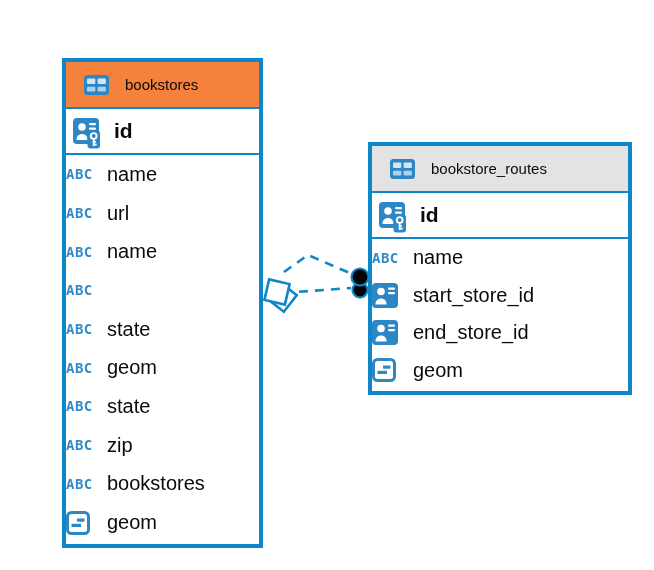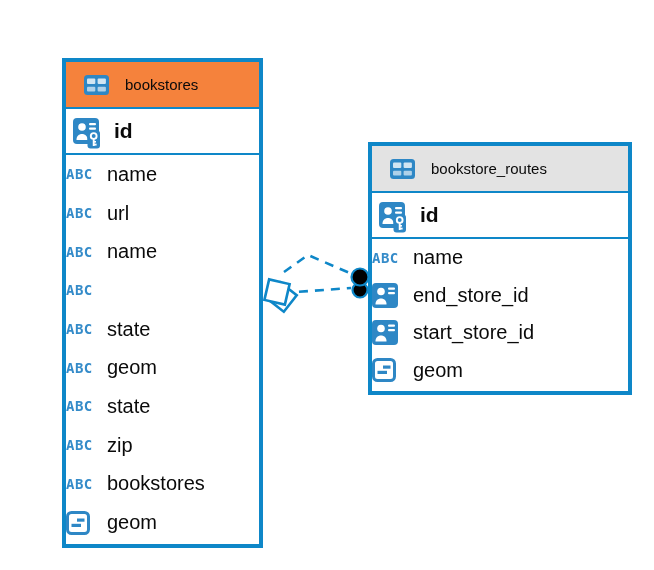--- a/index.html
+++ b/index.html
@@ -164,33 +164,33 @@
       <div class="row">
         <span class="iconbox">
           <svg width="26" height="25" viewBox="0 0 26 25">
             <rect width="26" height="25" rx="4" fill="#2e87c5"></rect>
             <circle cx="9" cy="8.5" r="3.8" fill="#ffffff"></circle>
             <path d="M3.5 21 c0-3.4 2.5-5.5 5.5-5.5 s5.5 2.1 5.5 5.5 v0.5 h-11 z" fill="#ffffff"></path>
             <rect x="16" y="4.5" width="7" height="2.3" rx="1" fill="#ffffff"></rect>
             <rect x="16" y="9" width="7" height="2.3" rx="1" fill="#ffffff"></rect>
           </svg>
         </span>
-        <span>end_store_id</span>
+        <span>start_store_id</span>
       </div>
       <div class="row">
         <span class="iconbox">
           <svg width="26" height="25" viewBox="0 0 26 25">
             <rect width="26" height="25" rx="4" fill="#2e87c5"></rect>
             <circle cx="9" cy="8.5" r="3.8" fill="#ffffff"></circle>
             <path d="M3.5 21 c0-3.4 2.5-5.5 5.5-5.5 s5.5 2.1 5.5 5.5 v0.5 h-11 z" fill="#ffffff"></path>
             <rect x="16" y="4.5" width="7" height="2.3" rx="1" fill="#ffffff"></rect>
             <rect x="16" y="9" width="7" height="2.3" rx="1" fill="#ffffff"></rect>
           </svg>
         </span>
-        <span>start_store_id</span>
+        <span>end_store_id</span>
       </div>
       <div class="row">
         <span class="iconbox">
           <svg width="24" height="24" viewBox="0 0 24 24">
             <rect x="1.5" y="1.5" width="21" height="21" rx="4" fill="#ffffff" stroke="#2e87c5" stroke-width="3"></rect>
             <rect x="11" y="7.5" width="7.5" height="3.2" fill="#2e87c5"></rect>
             <rect x="5.5" y="12.8" width="9.5" height="3.2" fill="#2e87c5"></rect>
           </svg>
         </span>
         <span>geom</span>

